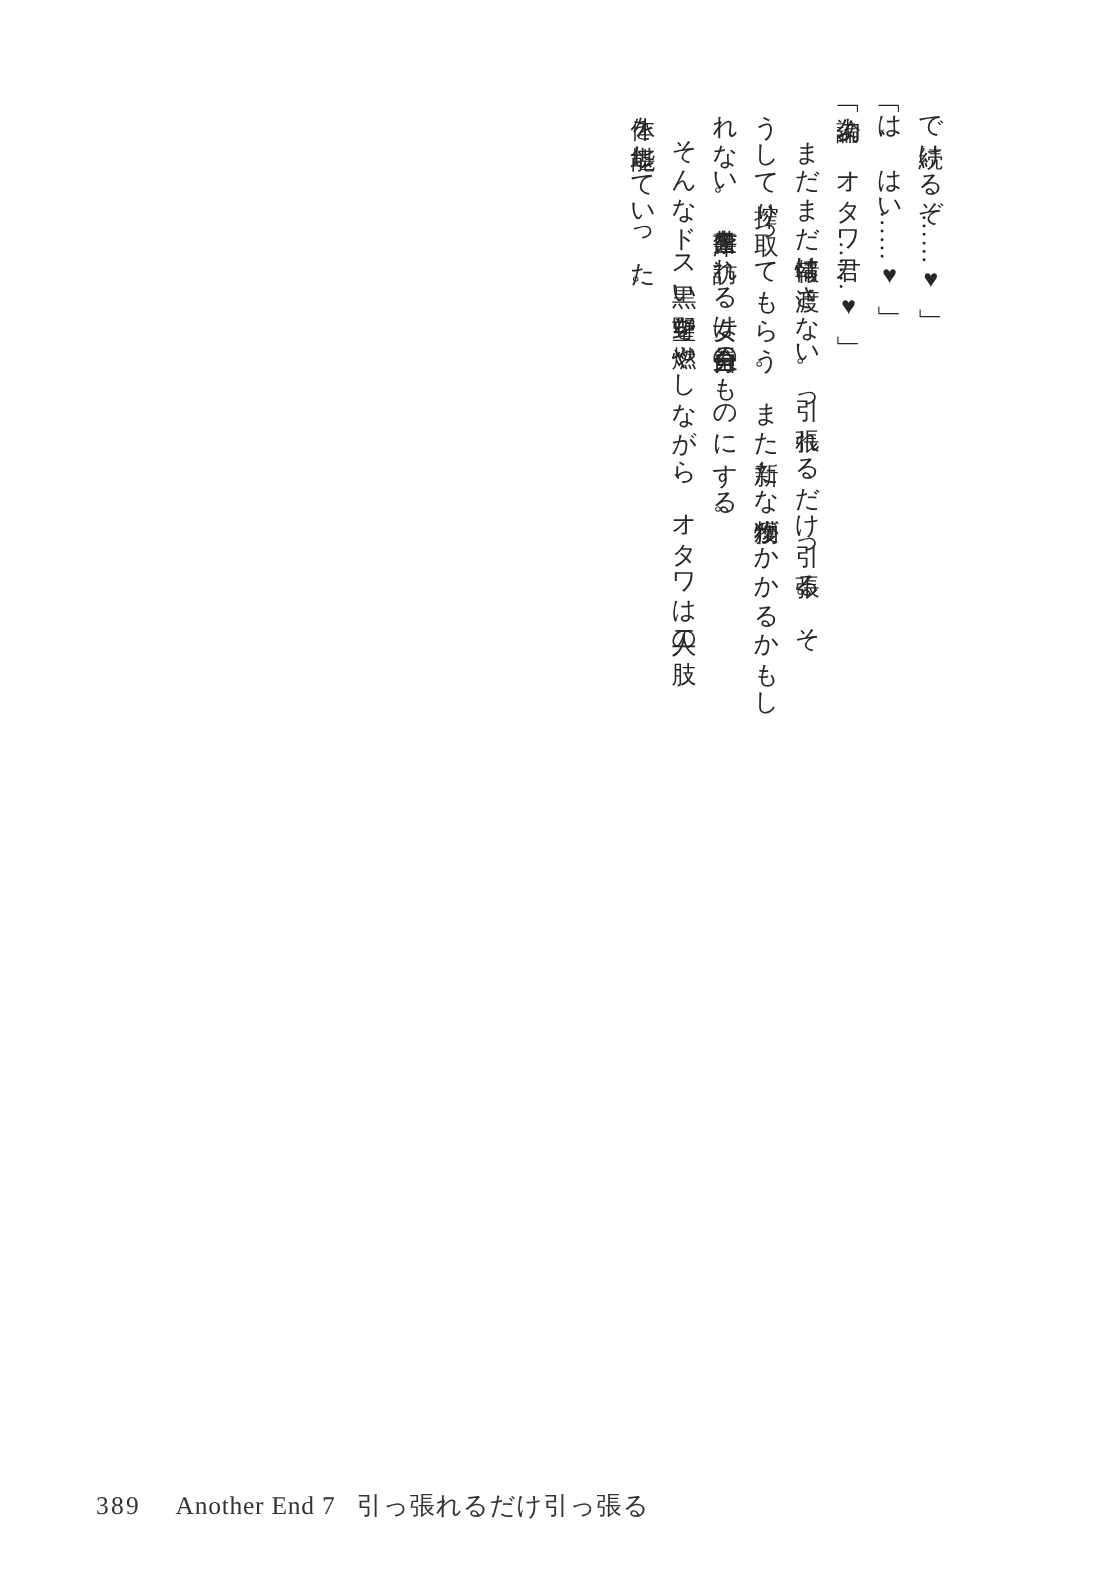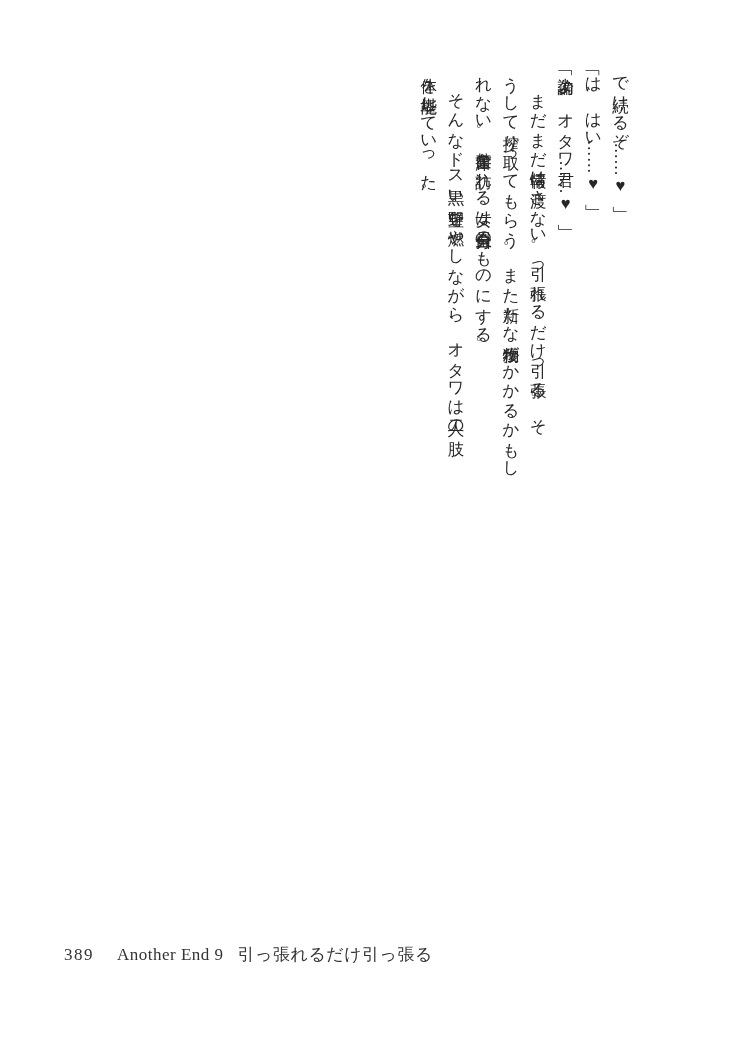--- a/index.html
+++ b/index.html
@@ -29,21 +29,21 @@
     color: #262626;
   }
   .novel-line {
     line-height: 27.4px;   
     white-space: pre;      
   }
   
   .footer {
     position: absolute;
     left: 64px;
-    top: 943px;
+    top: 992px;
     display: flex;
     align-items: baseline;
     font-size: 17px;
     color: #333333;
   }
   .footer .page-number {
     letter-spacing: 1.5px;
     margin-right: 23px;
   }
   .footer .series-title {
@@ -65,17 +65,17 @@
     <div class="novel-line">「勿論よ、オタワ君……♥」</div>
     <div class="novel-line">　まだまだ情報は渡さない。引っ張れるだけ引っ張る。そ</div>
     <div class="novel-line">うして搾り取ってもらう。また新たな獲物がかかるかもし</div>
     <div class="novel-line">れない。禁書庫を訪れる女は全員自分のものにする。</div>
     <div class="novel-line">　そんなドス黒い野望を燃やしながら、オタワは二人の肢</div>
     <div class="novel-line">体を堪能していった。</div>
   </div>
 
   <div class="footer">
     <span class="page-number">389</span>
-    <span class="series-title">Another End 9</span>
+    <span class="series-title">Another End 7</span>
     <span class="chapter-title">引っ張れるだけ引っ張る</span>
   </div>
 
 </div>
 
 </body></html>

